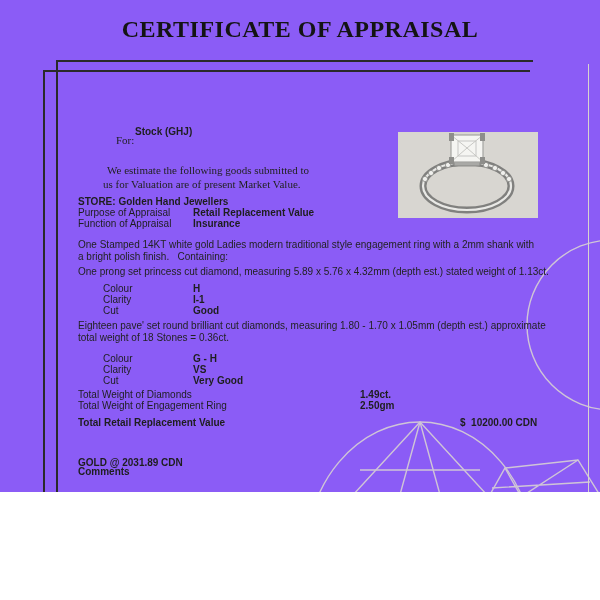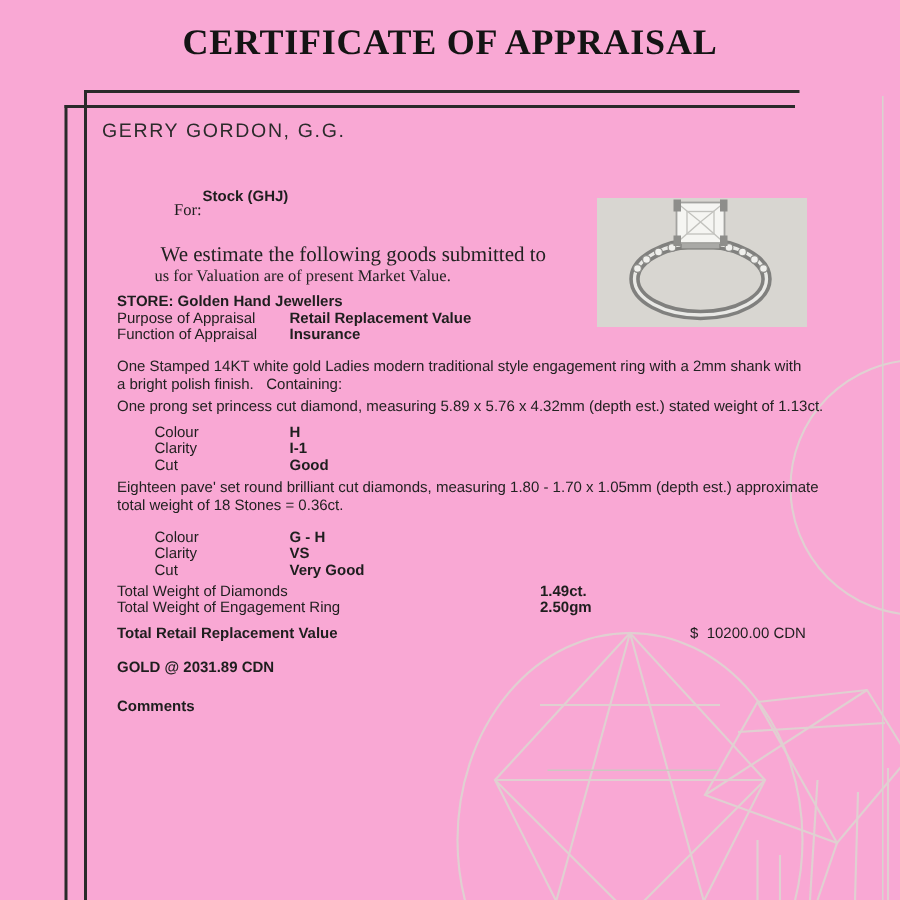--- a/index.html
+++ b/index.html
@@ -1,17 +1,17 @@
 <!DOCTYPE html>
 <html><head>
 <meta charset="utf-8">
 <style>
   html,body{margin:0;padding:0;background:#ffffff;}
   .page{
-    position:relative;width:600px;height:600px;background:#f9a8d4;
+    position:relative;width:600px;height:492px;background:#8b5cf6;
     font-family:"Liberation Sans", sans-serif;font-size:10px;line-height:11.5px;
     color:#1e1e1e;overflow:hidden;
   }
   .abs{position:absolute;}
   .serif{font-family:"Liberation Serif", serif;}
   .pre{white-space:pre-wrap;}
   .title{
     top:24px;left:0;width:100%;text-align:center;
     font-family:"Liberation Serif", serif;font-weight:bold;font-size:24px;
     letter-spacing:0.5px;color:#141414;
@@ -19,42 +19,42 @@
   .rule-title{top:60px;left:56px;width:477px;border-top:2px solid #2a2a2a;}
   .rule-boxtop{top:70px;left:43px;width:487px;border-top:2px solid #2a2a2a;}
   .vline-outer{left:43px;top:70px;height:530px;border-left:2px solid #2a2a2a;}
   .vline-inner{left:56px;top:60px;height:540px;border-left:2px solid #2a2a2a;}
   .page-edge{left:588px;top:64px;height:536px;border-left:1px solid #d8d4ce;}
   .gerry{left:68px;top:81px;font-size:13px;letter-spacing:1.1px;color:#2b2b2b;}
   .appr-no{top:99px;left:232px;width:300px;text-align:right;font-weight:bold;font-size:10px;color:#111;}
   .for-value{left:135px;top:126px;font-weight:bold;text-align:center;}
   .for-label{left:116px;top:135px;font-size:11px;}
   .photo-box{left:398px;top:132px;width:140px;height:86px;}
-  .intro1{left:107px;top:165px;font-size:14px;color:#222;}
+  .intro1{left:107px;top:165px;font-size:11px;color:#222;}
   .intro2{left:103px;top:179px;font-size:11px;color:#222;}
   .store-line{left:78px;top:196px;font-weight:bold;}
   .kv{left:78px;width:420px;}
   .kv .lbl{display:inline-block;}
   .kv .val{position:absolute;left:115px;font-weight:bold;white-space:nowrap;}
   .purpose{top:207px;}
   .function{top:218px;}
   .para{left:78px;width:505px;color:#222;}
   .p-item{top:239px;}
   .p-center{top:266px;}
   .p-side{top:320px;}
   .srow{left:103px;width:300px;}
   .srow .val{position:absolute;left:90px;font-weight:bold;white-space:nowrap;}
   .s1r0{top:283px;} .s1r1{top:294px;} .s1r2{top:305px;}
   .s2r0{top:353px;} .s2r1{top:364px;} .s2r2{top:375px;}
   .trow{left:78px;width:480px;}
   .trow .val{position:absolute;left:282px;font-weight:bold;white-space:nowrap;}
   .t0{top:389px;} .t1{top:400px;}
   .retail-label{left:78px;top:417px;font-weight:bold;}
-  .retail-value{left:460px;top:417px;font-weight:normal;white-space:pre;}
-  .gold-line{left:78px;top:440px;font-weight:bold;}
+  .retail-value{left:460px;top:417px;font-weight:bold;white-space:pre;}
+  .gold-line{left:78px;top:457px;font-weight:bold;}
   .comments-label{left:78px;top:466px;font-weight:bold;}
   .comments-text{left:78px;top:486px;}
   .scan-line{top:513px;left:365px;width:113px;border-top:1px solid #ccc8c1;}
   svg{display:block;}
 </style>
 </head>
 <body>
 
 <div class="page">
 
@@ -72,21 +72,20 @@
     </g>
   </svg>
 
   <div class="abs title">CERTIFICATE OF APPRAISAL</div>
   <div class="abs rule-title"></div>
   <div class="abs rule-boxtop"></div>
   <div class="abs vline-outer"></div>
   <div class="abs vline-inner"></div>
   <div class="abs page-edge"></div>
 
-  <div class="abs gerry">GERRY GORDON, G.G.</div>
   <div class="abs for-value">Stock (GHJ)</div>
   <div class="abs for-label serif">For:</div>
 
   <svg class="abs photo-box" width="140" height="86" viewBox="0 0 140 86">
     <rect x="0" y="0" width="140" height="86" fill="#d8d6d1"></rect>
     <ellipse cx="69" cy="54" rx="44" ry="24" fill="none" stroke="#80807e" stroke-width="7"></ellipse>
     <ellipse cx="69" cy="54" rx="44" ry="24" fill="none" stroke="#e9e9e6" stroke-width="2.2"></ellipse>
     <g fill="#f0f0ed" stroke="#8a8a87" stroke-width="0.8">
       <circle cx="33" cy="41" r="2.6"></circle>
         <circle cx="41" cy="36" r="2.6"></circle>

